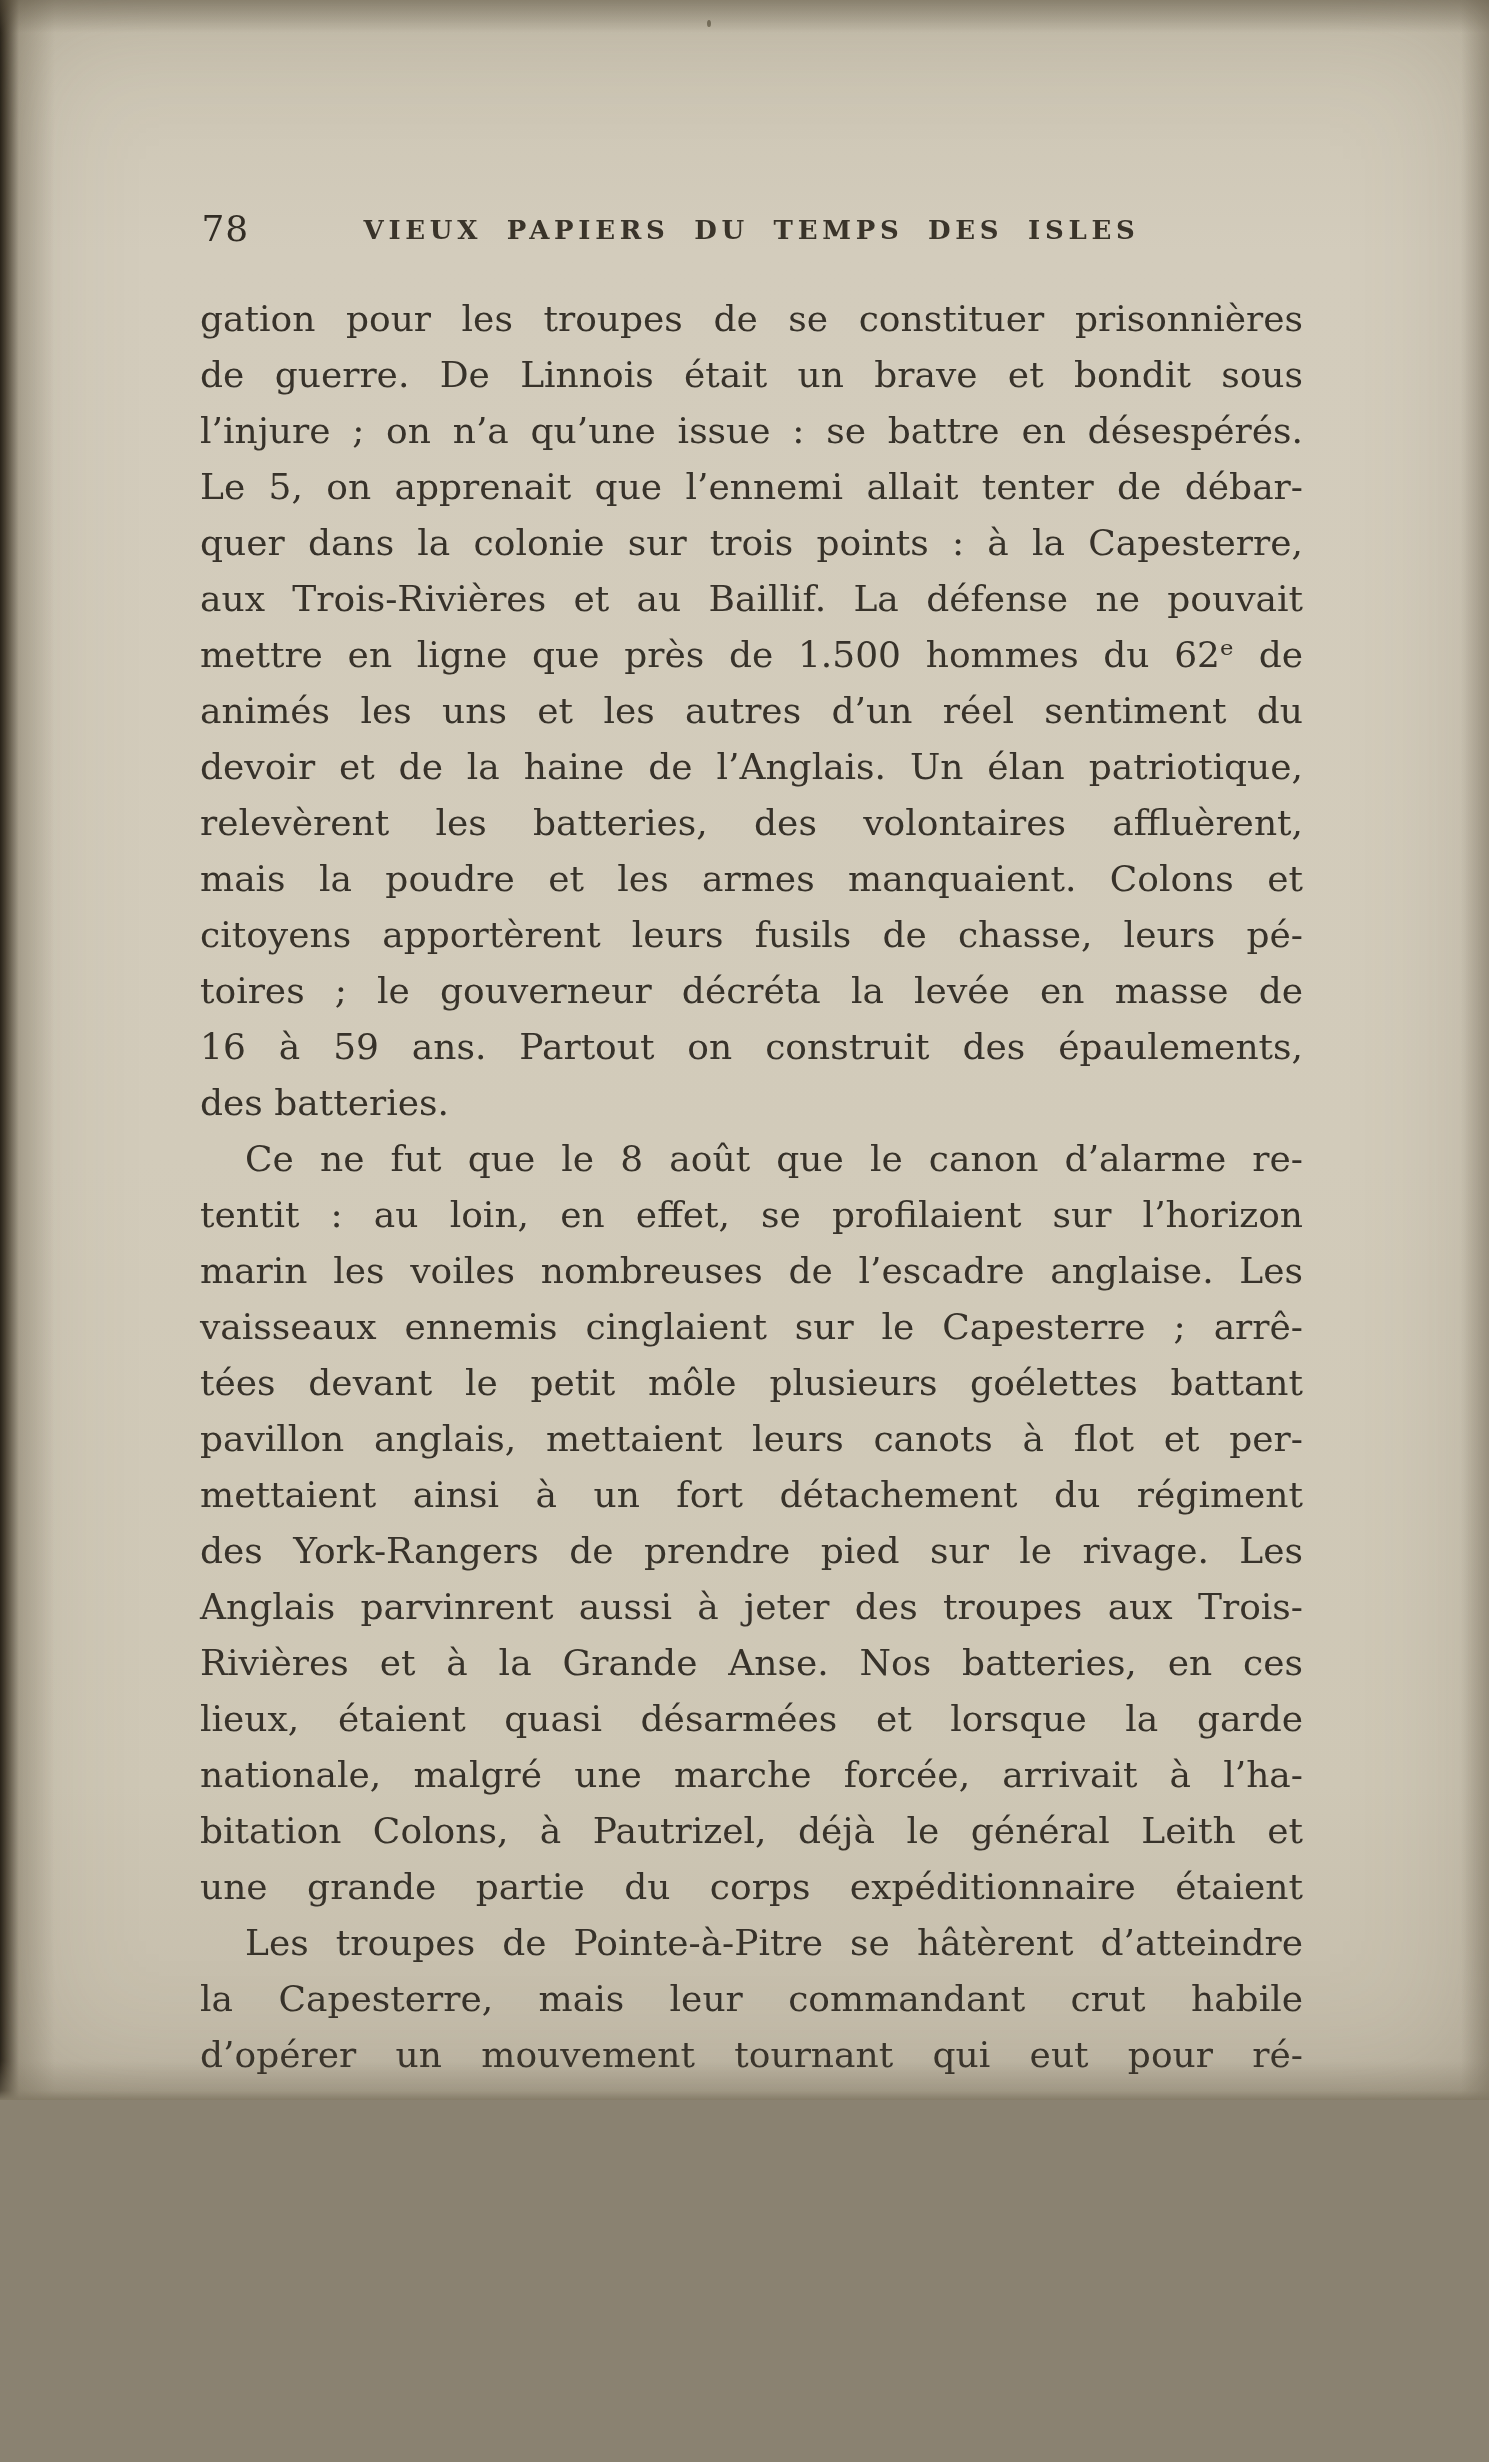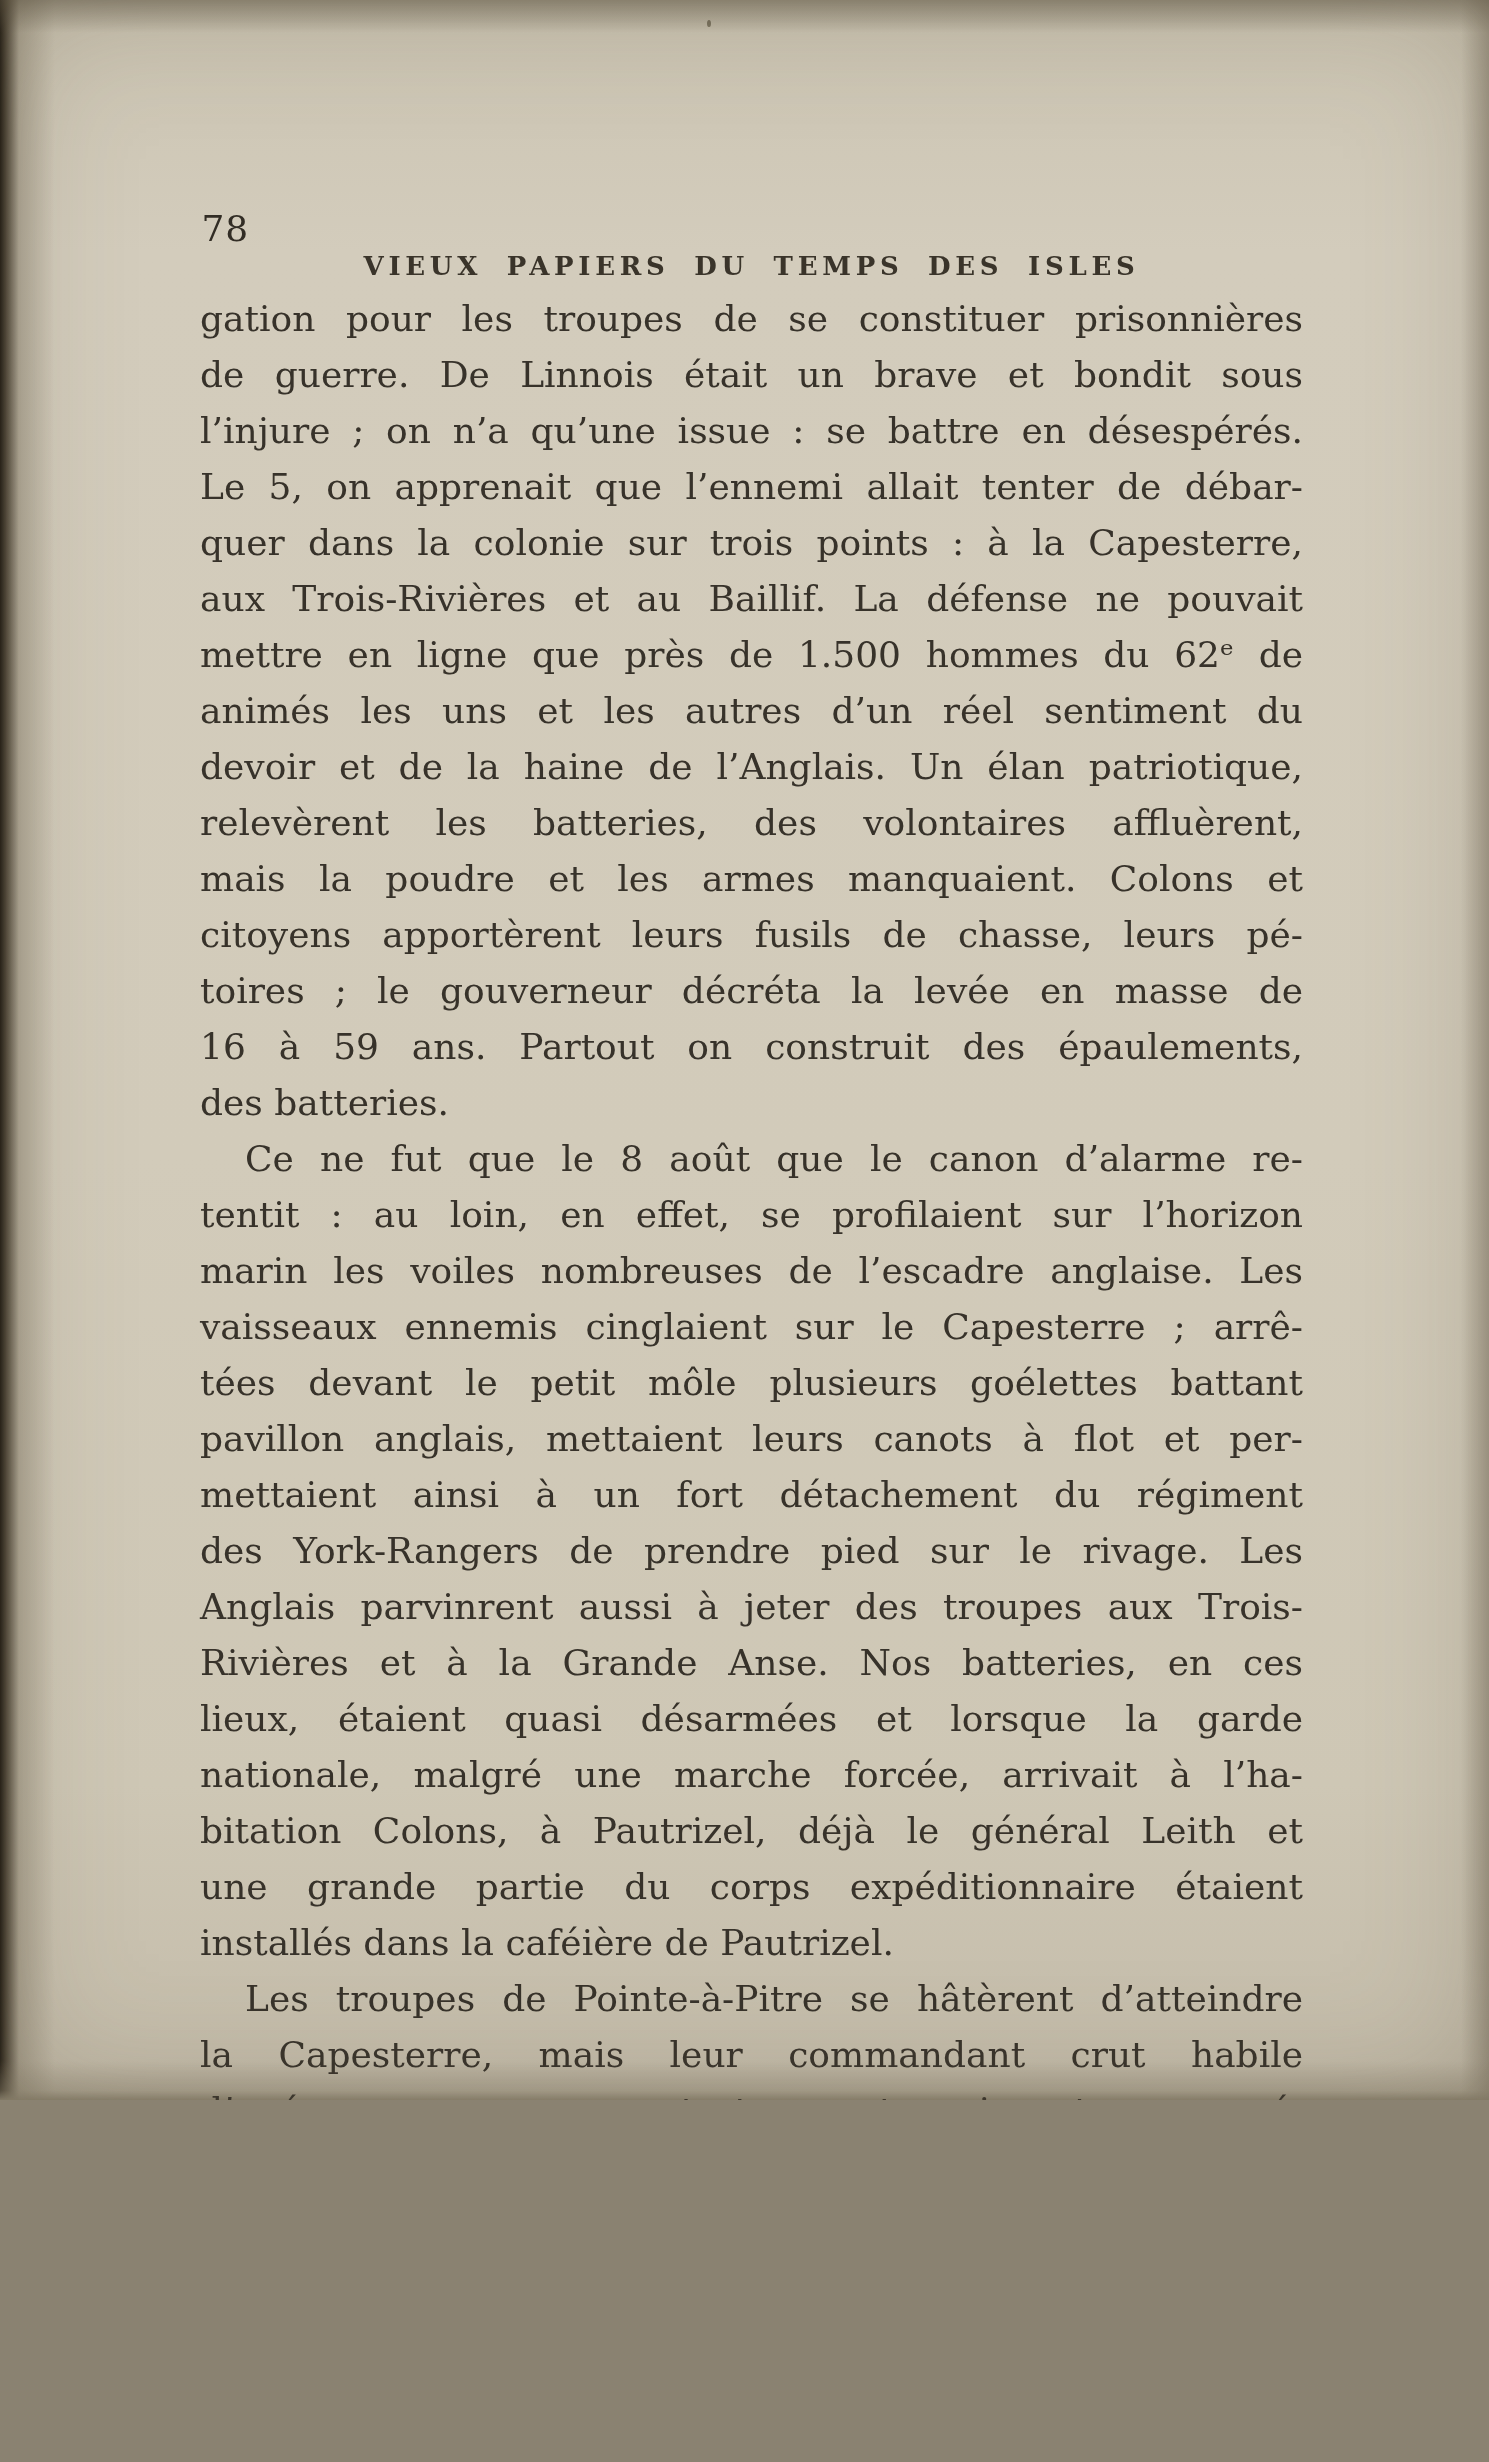--- a/index.html
+++ b/index.html
@@ -57,21 +57,20 @@
   }
   .running-title {
     display: block;
     text-align: center;
     padding-top: 7px;
     font-size: 26px;
     font-weight: bold;
     letter-spacing: 4.7px;
     word-spacing: 11px;
     color: #3a342a;
-    margin-top: 36px;
   }
   .text-block {
     position: absolute;
     left: 200px;
     top: 291px;
     width: 1103px;
     font-size: 36px;
     line-height: 56px;
     color: var(--ink, #37322a);
   }
@@ -145,21 +144,20 @@
       <div class="line">tées devant le petit môle plusieurs goélettes battant</div>
       <div class="line">pavillon anglais, mettaient leurs canots à flot et per-</div>
       <div class="line">mettaient ainsi à un fort détachement du régiment</div>
       <div class="line">des York-Rangers de prendre pied sur le rivage. Les</div>
       <div class="line">Anglais parvinrent aussi à jeter des troupes aux Trois-</div>
       <div class="line">Rivières et à la Grande Anse. Nos batteries, en ces</div>
       <div class="line">lieux, étaient quasi désarmées et lorsque la garde</div>
       <div class="line">nationale, malgré une marche forcée, arrivait à l’ha-</div>
       <div class="line">bitation Colons, à Pautrizel, déjà le général Leith et</div>
       <div class="line">une grande partie du corps expéditionnaire étaient</div>
-      <div class="line para-end">installés dans la caféière de Pautrizel.</div>
       <div class="line indent">Les troupes de Pointe-à-Pitre se hâtèrent d’atteindre</div>
       <div class="line">la Capesterre, mais leur commandant crut habile</div>
       <div class="line">d’opérer un mouvement tournant qui eut pour ré-</div>
     </div>
 
   <div class="ink-mark"></div>
   <div class="speck"></div>
 </div>
 
 

